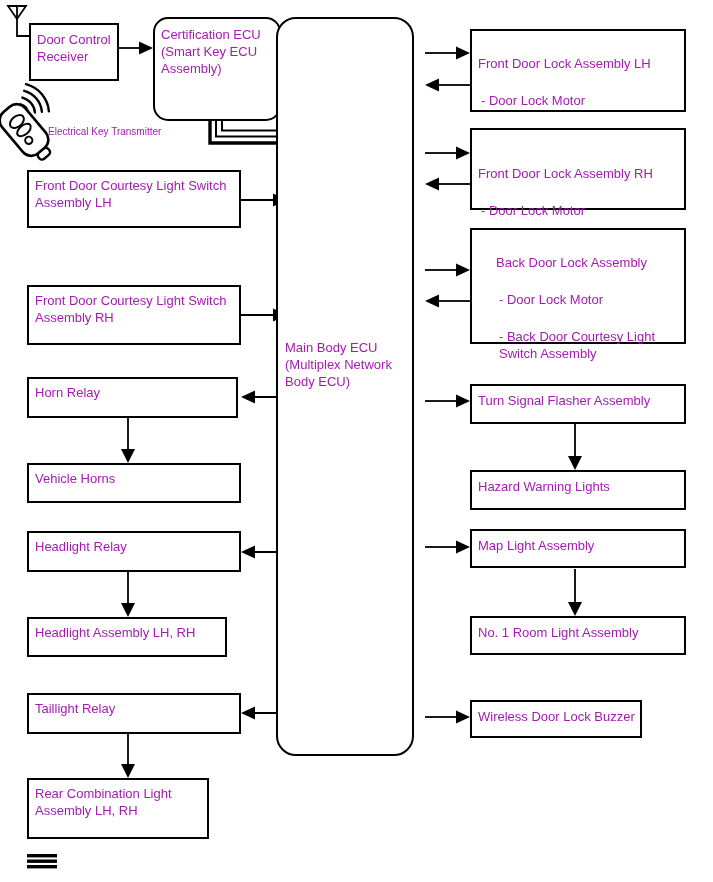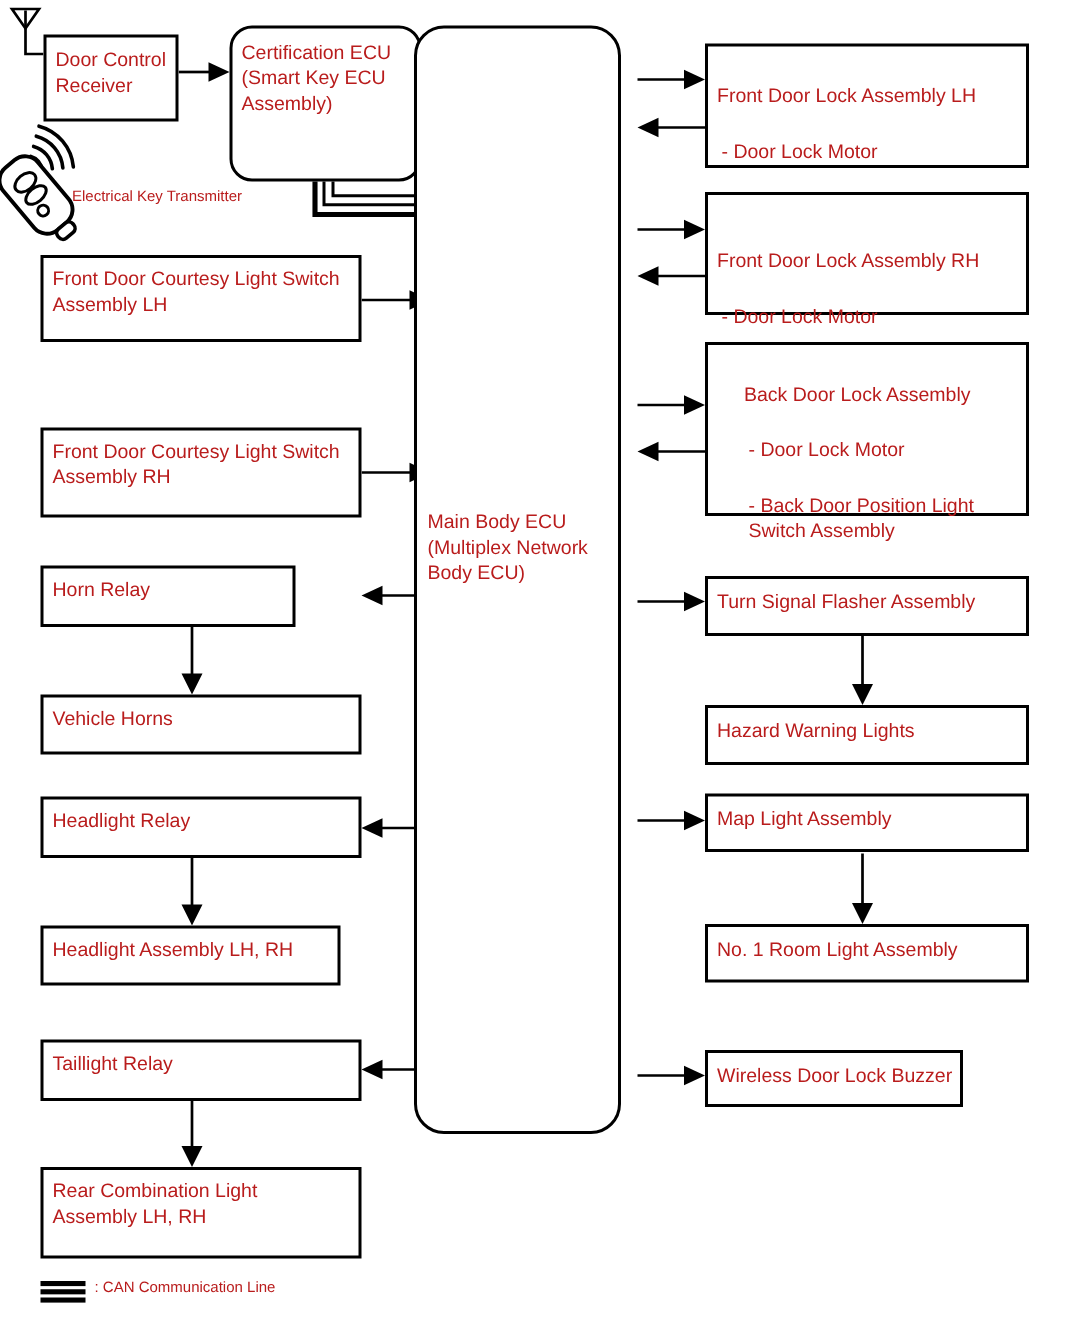--- a/index.html
+++ b/index.html
@@ -1,38 +1,38 @@
 <!DOCTYPE html>
 <html><head>
 <meta charset="utf-8">
 <style>
   html,body{margin:0;padding:0;background:#ffffff;}
   .canvas{
     position:relative;width:713px;height:882px;background:#ffffff;
-    font-family:"Liberation Sans", sans-serif;color:#b91c1c;overflow:hidden;
+    font-family:"Liberation Sans", sans-serif;color:#a21caf;overflow:hidden;
   }
   .node{
     position:absolute;border:2.2px solid #000;background:#fff;
     font-size:13px;line-height:17px;padding:5px 5px 0 6px;
     white-space:pre-line;box-sizing:border-box;
   }
   .label{position:absolute;font-size:10px;line-height:16px;white-space:pre-line;}
   .nt{display:block;}
   .ni{display:block;margin-top:3px;padding-left:3px;}
   #n-dcr{left:29px;top:23px;width:90px;height:58px;padding-top:6px;}
   #n-cert{left:153px;top:17px;width:128px;height:104px;padding-top:7px;border-radius:15px;border-width:2.6px;}
   #n-ecu{left:276px;top:17px;width:138px;height:739px;border-radius:20px;border-width:2.8px;padding:320px 5px 14px 7px;}
   #n-fdcls-lh{left:27px;top:170px;width:214px;height:58px;}
   #n-fdcls-rh{left:27px;top:285px;width:214px;height:60px;}
-  #n-horn{left:27px;top:377px;width:170px;height:41px;}
+  #n-horn{left:27px;top:377px;width:211px;height:41px;}
   #n-horns{left:27px;top:463px;width:214px;height:40px;}
   #n-headlight-relay{left:27px;top:531px;width:214px;height:41px;}
   #n-headlight-assy{left:27px;top:617px;width:200px;height:40px;}
   #n-taillight{left:27px;top:693px;width:214px;height:41px;}
-  #n-rear{left:27px;top:778px;width:214px;height:61px;}
+  #n-rear{left:27px;top:778px;width:182px;height:61px;}
   #n-fdla-lh{left:470px;top:29px;width:216px;height:83px;padding-top:7px;}
   #n-fdla-rh{left:470px;top:128px;width:216px;height:82px;padding-top:18px;}
   #n-back{left:470px;top:228px;width:216px;height:116px;padding-top:7px;padding-left:24px;}
   #n-turn{left:470px;top:384px;width:216px;height:40px;padding-top:6px;}
   #n-hazard{left:470px;top:470px;width:216px;height:40px;padding-top:6px;}
   #n-map{left:470px;top:529px;width:216px;height:39px;padding-top:6px;}
   #n-room{left:470px;top:616px;width:216px;height:39px;padding-top:6px;}
   #n-wireless{left:470px;top:700px;width:172px;height:38px;padding-top:6px;}
   #t-ekt{left:48px;top:124px;}
   #t-legend{left:63px;top:851px;}
@@ -204,29 +204,28 @@
 
   <div class="node" id="n-fdla-rh">
     <span class="nt">Front Door Lock Assembly RH</span>
     <span class="ni">- Door Lock Motor</span>
     <span class="ni">- Door Lock Position Switch</span>
   </div>
 
   <div class="node" id="n-back">
     <span class="nt">Back Door Lock Assembly</span>
     <span class="ni">- Door Lock Motor</span>
-    <span class="ni">- Back Door Position Light
+    <span class="ni">- Back Door Courtesy Light
 Switch Assembly</span>
   </div>
 
   <div class="node" id="n-turn">Turn Signal Flasher Assembly</div>
 
   <div class="node" id="n-hazard">Hazard Warning Lights</div>
 
   <div class="node" id="n-map">Map Light Assembly</div>
 
   <div class="node" id="n-room">No. 1 Room Light Assembly</div>
 
   <div class="node" id="n-wireless">Wireless Door Lock Buzzer</div>
 
-  <div class="label" id="t-legend">: CAN Communication Line</div>
 
 </div>
 
 </body></html>

